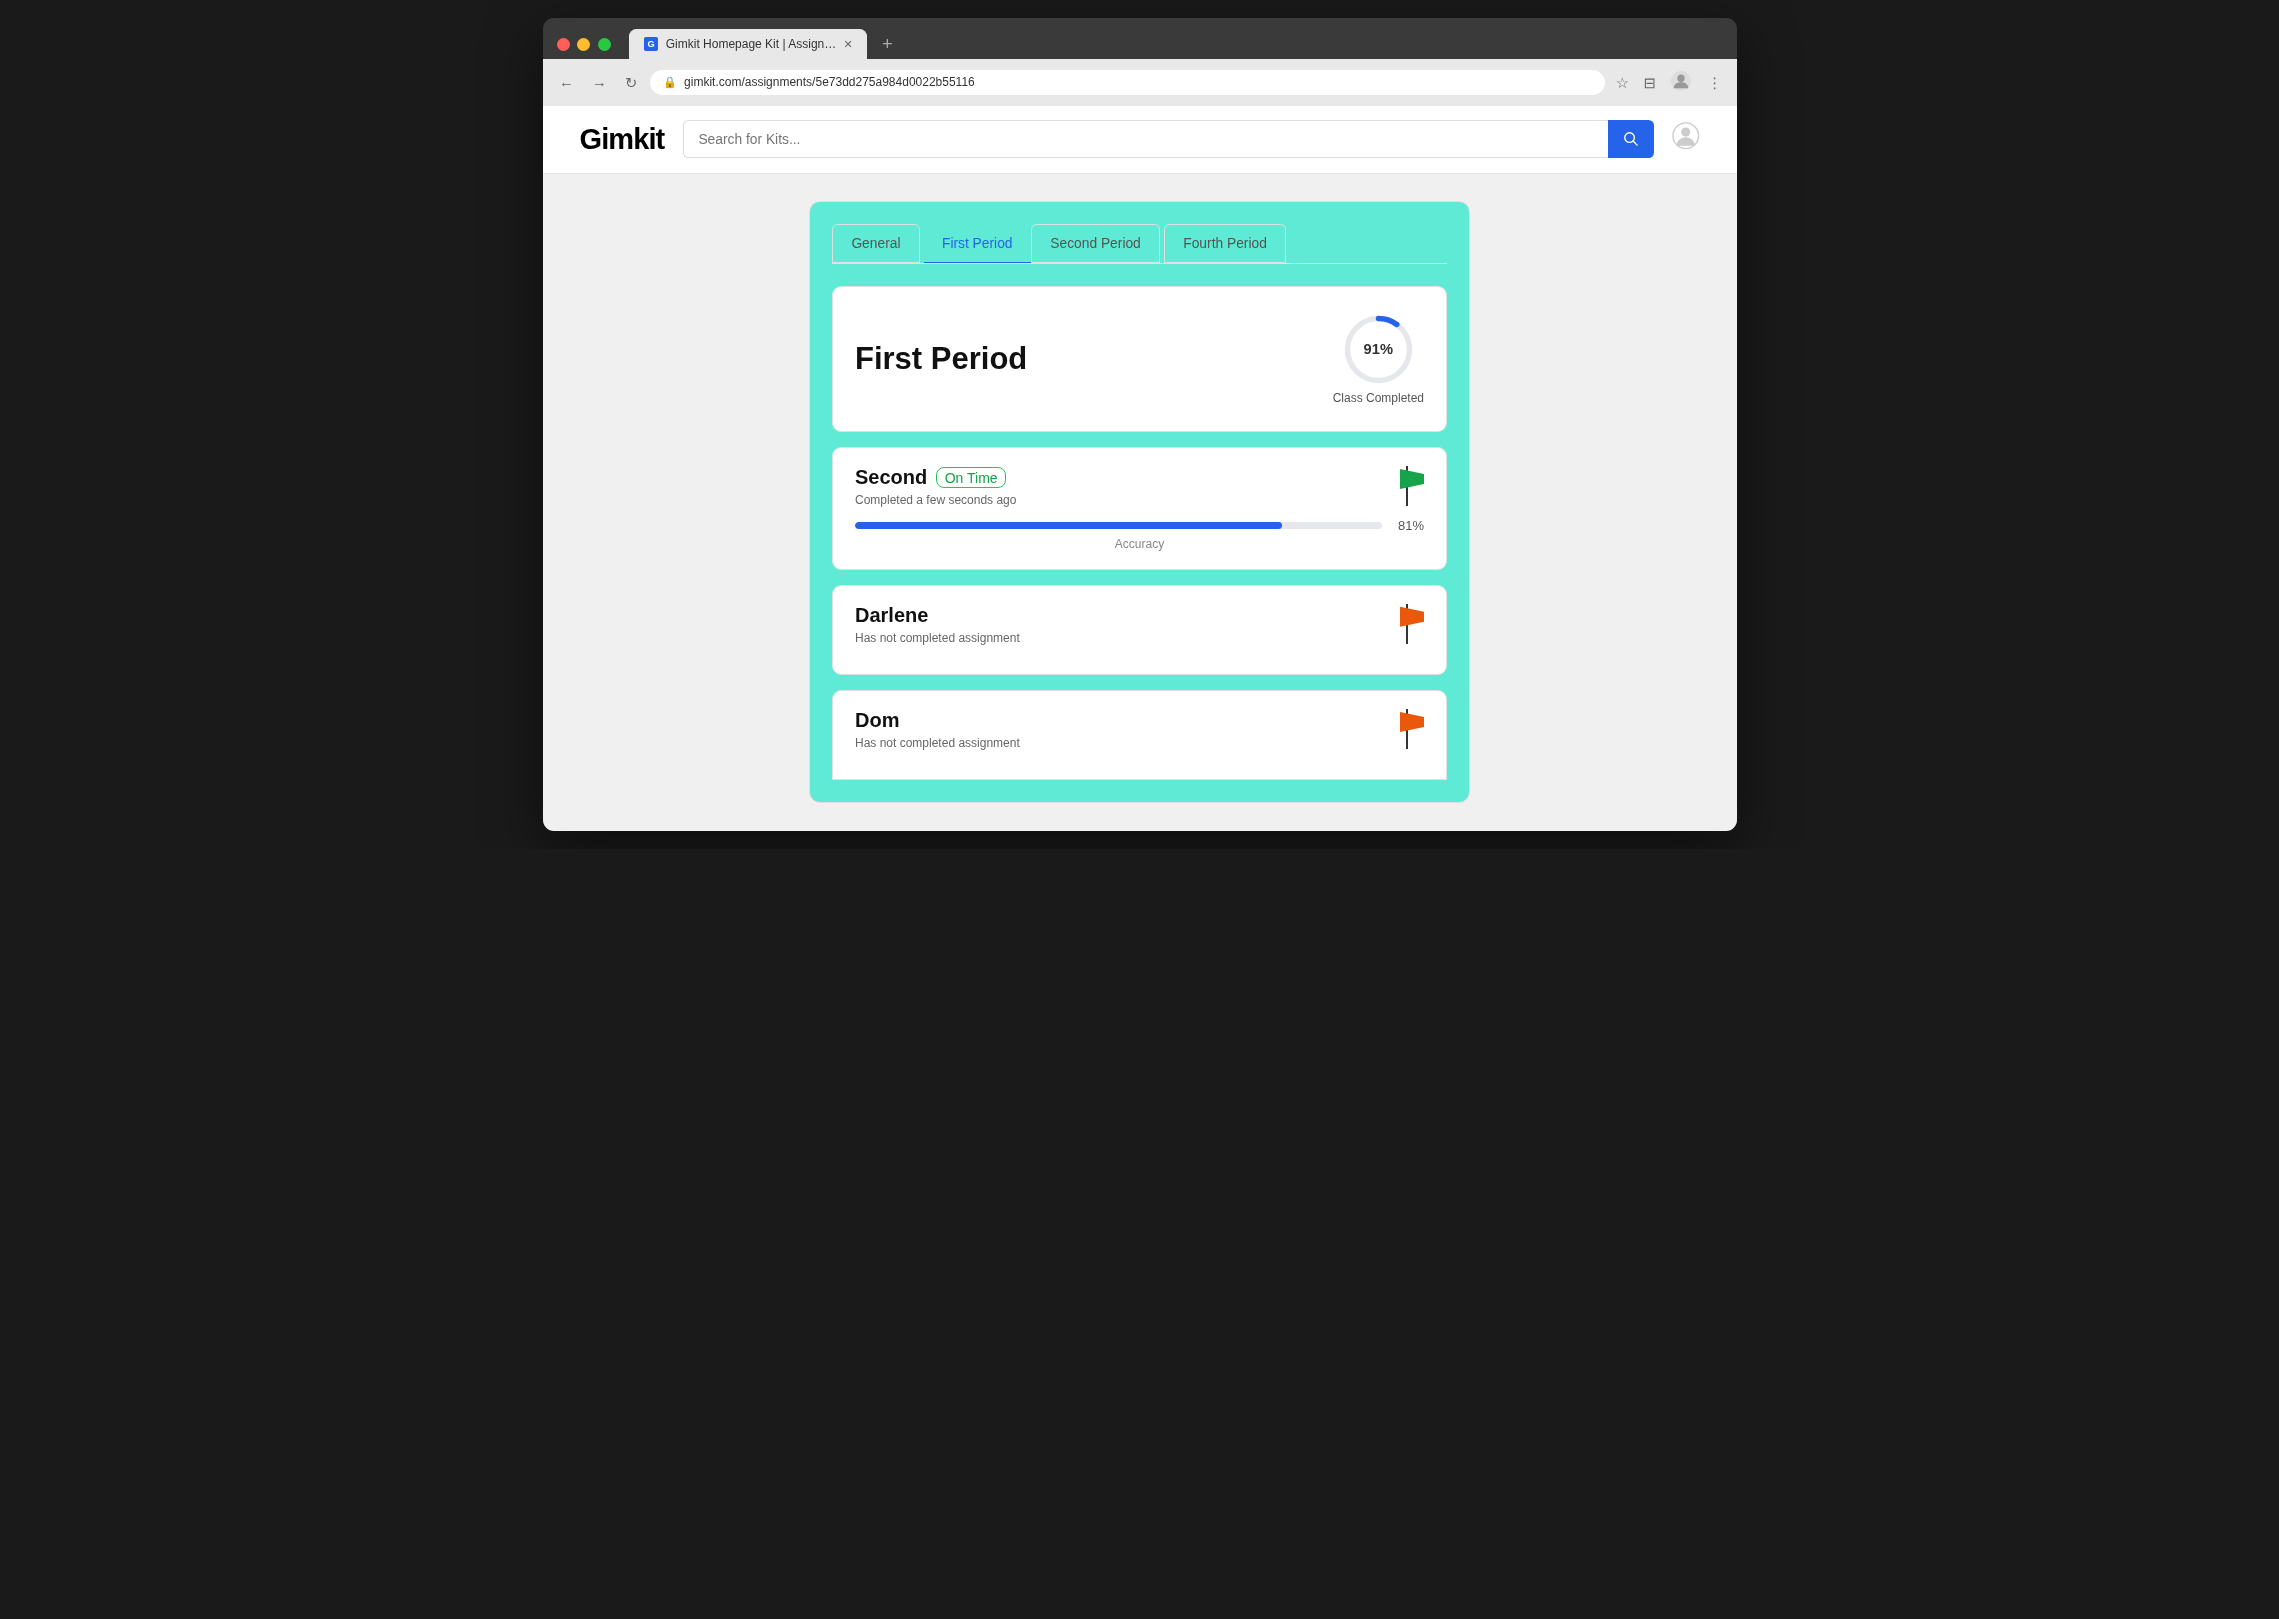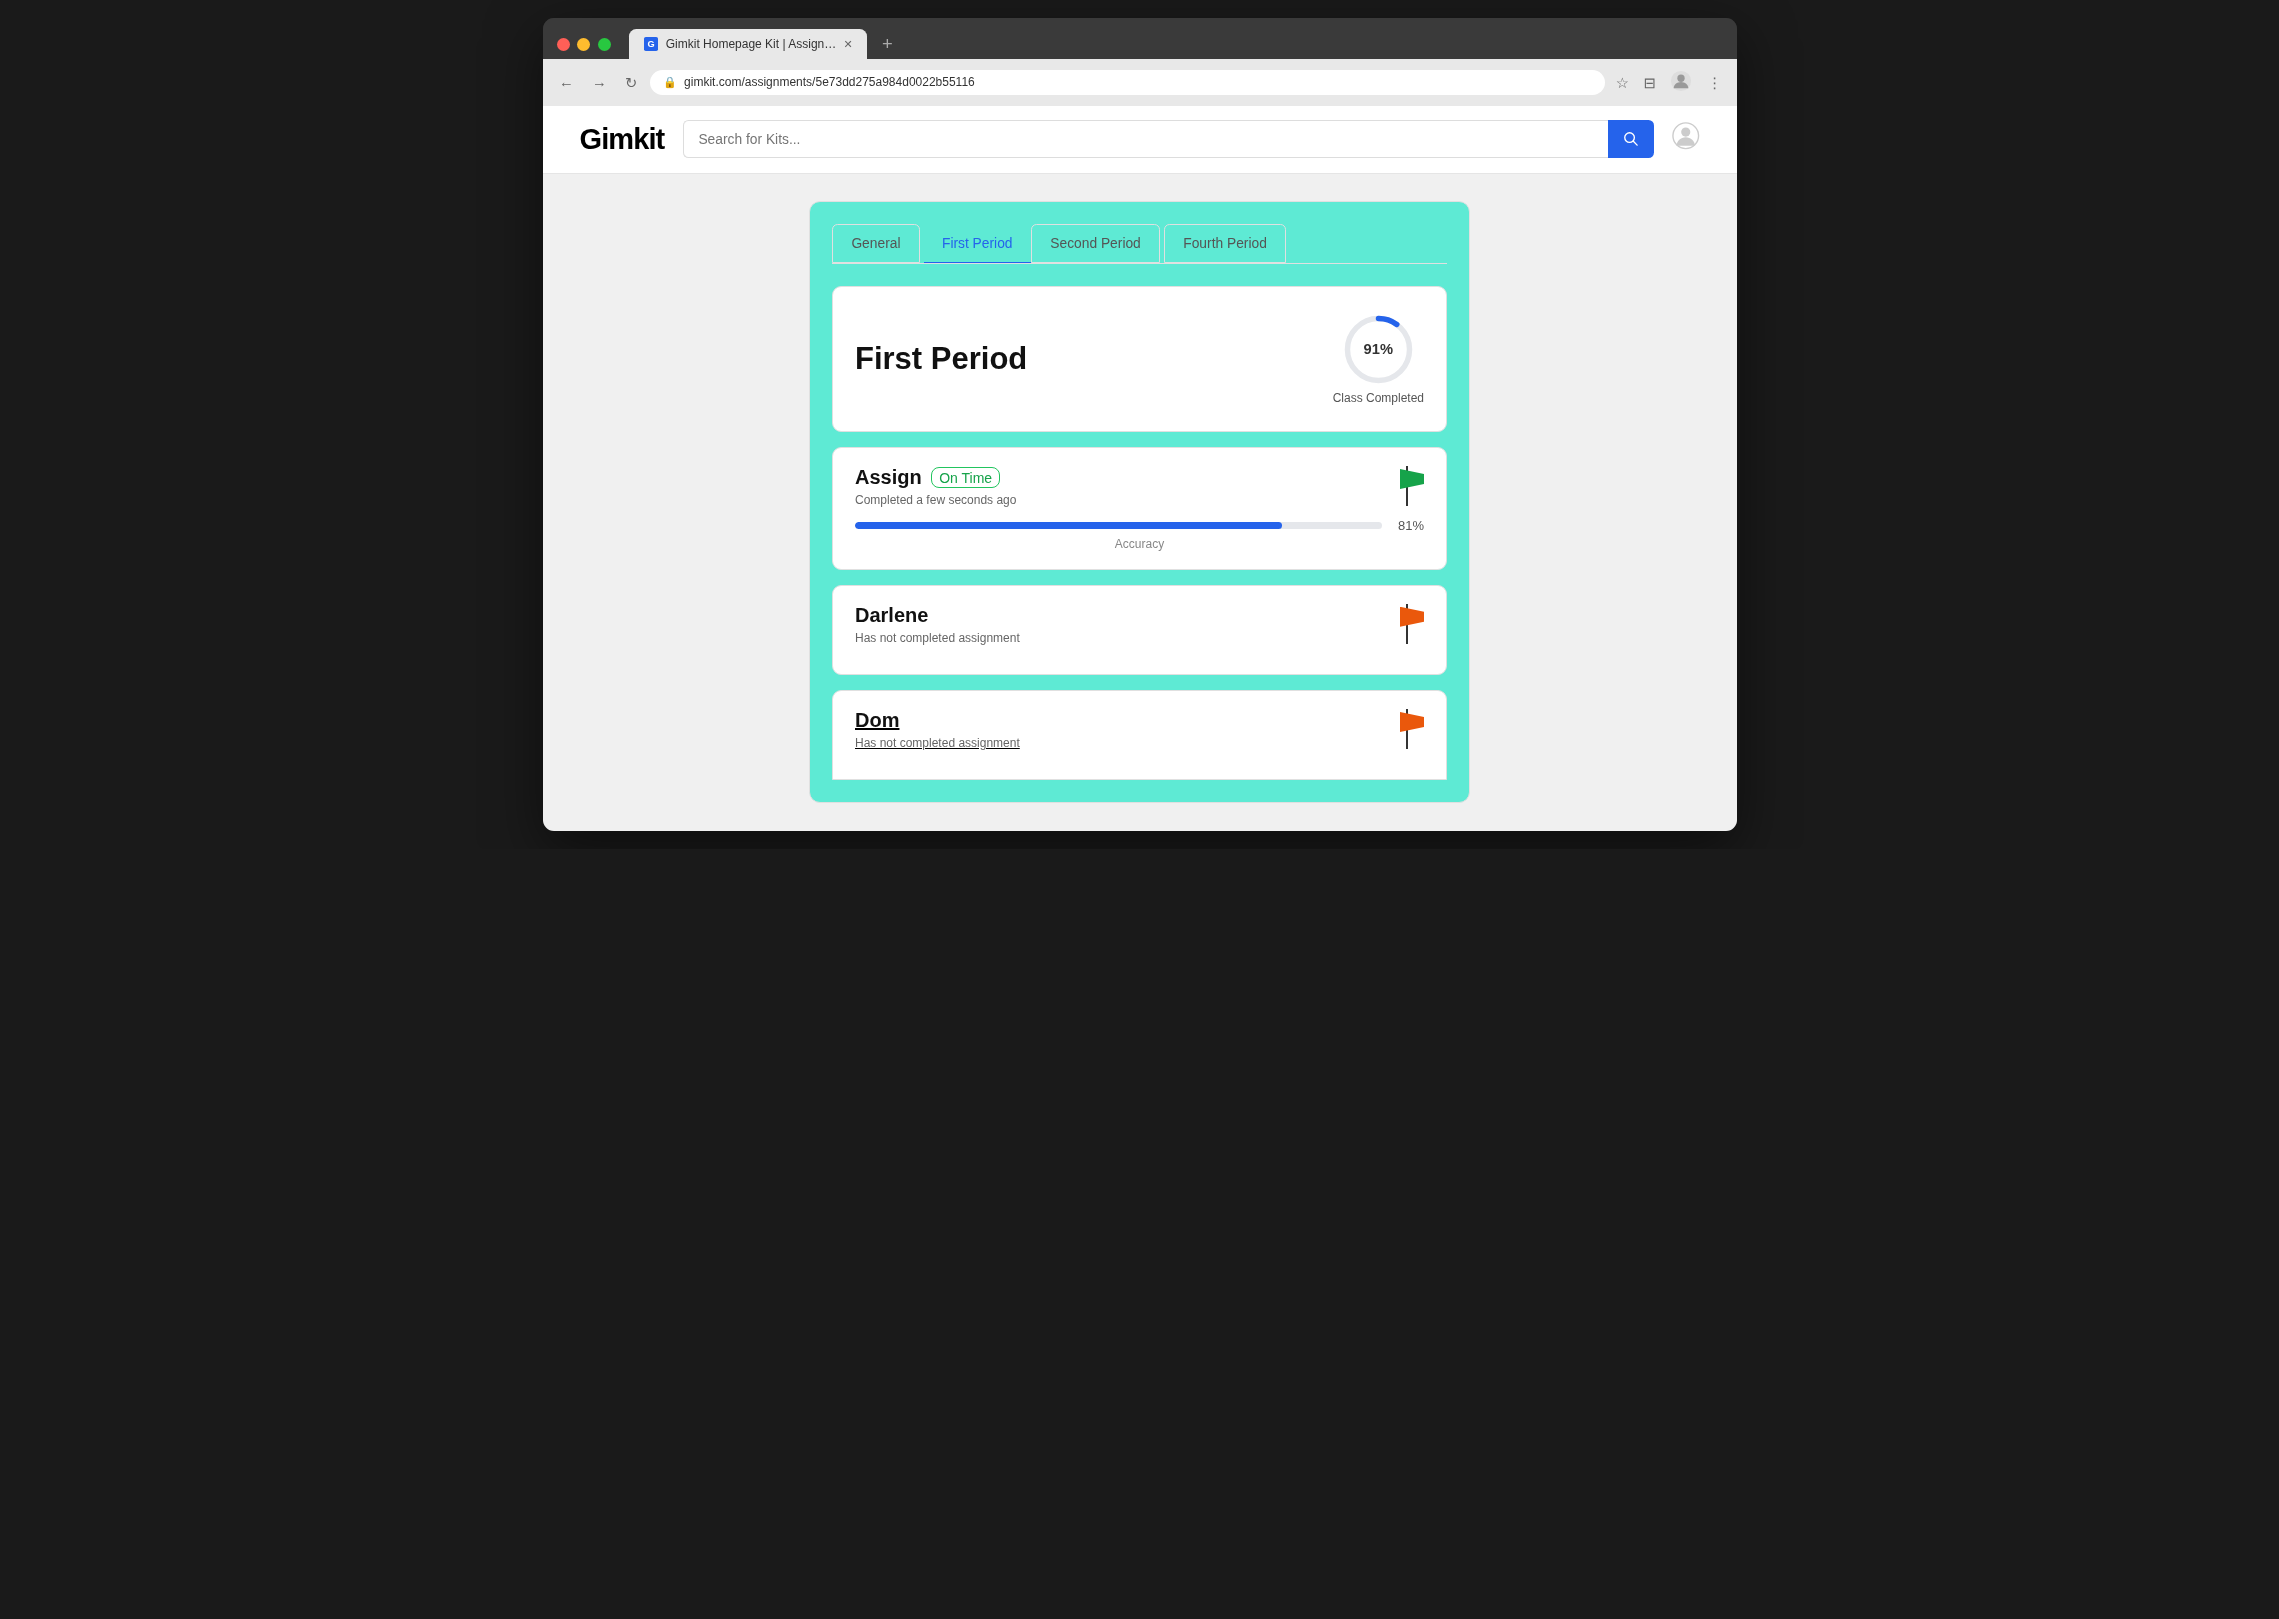--- a/index.html
+++ b/index.html
@@ -427,21 +427,21 @@
                 <div class="circle-text">91%</div>
               </div>
               <div class="completion-label">Class Completed</div>
             </div>
           </div>
 
           <div class="student-card">
             <div class="student-top">
               <div>
                 <div class="student-name-row">
-                  <span class="student-name">Assign</span>
+                  <span class="student-name">Second</span>
                   <span class="badge-on-time">On Time</span>
                 </div>
                 <div class="student-status">Completed a few seconds ago</div>
               </div>
               <div class="flag-icon">
                 <div class="flag-pole"></div>
                 <div class="flag-shape flag-green"></div>
               </div>
             </div>
             <div class="accuracy-row">
@@ -461,21 +461,21 @@
                 </div>
                 <div class="student-status">Has not completed assignment</div>
               </div>
               <div class="flag-icon">
                 <div class="flag-pole"></div>
                 <div class="flag-shape flag-orange"></div>
               </div>
             </div>
           </div>
 
-          <div class="student-card" style="margin-bottom: 0; border-radius: 9.2px 9.2px 0 0; overflow: hidden; text-decoration: underline;">
+          <div class="student-card" style="margin-bottom: 0; border-radius: 9.2px 9.2px 0 0; overflow: hidden;">
             <div class="student-top">
               <div>
                 <div class="student-name-row">
                   <span class="student-name">Dom</span>
                 </div>
                 <div class="student-status">Has not completed assignment</div>
               </div>
               <div class="flag-icon">
                 <div class="flag-pole"></div>
                 <div class="flag-shape flag-orange"></div>

